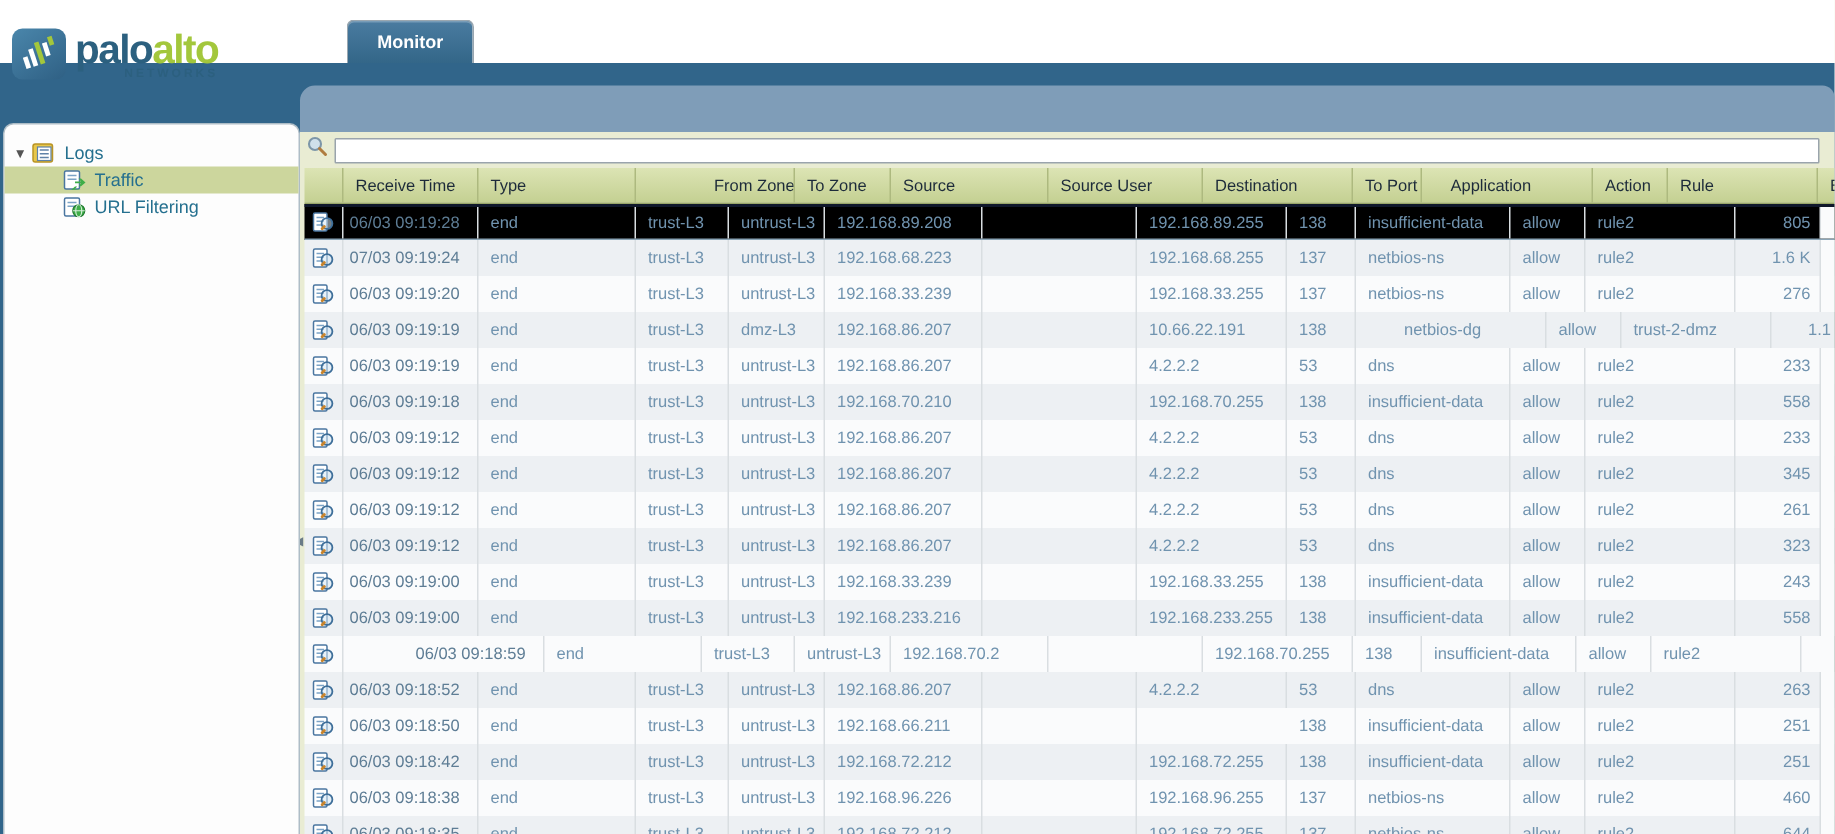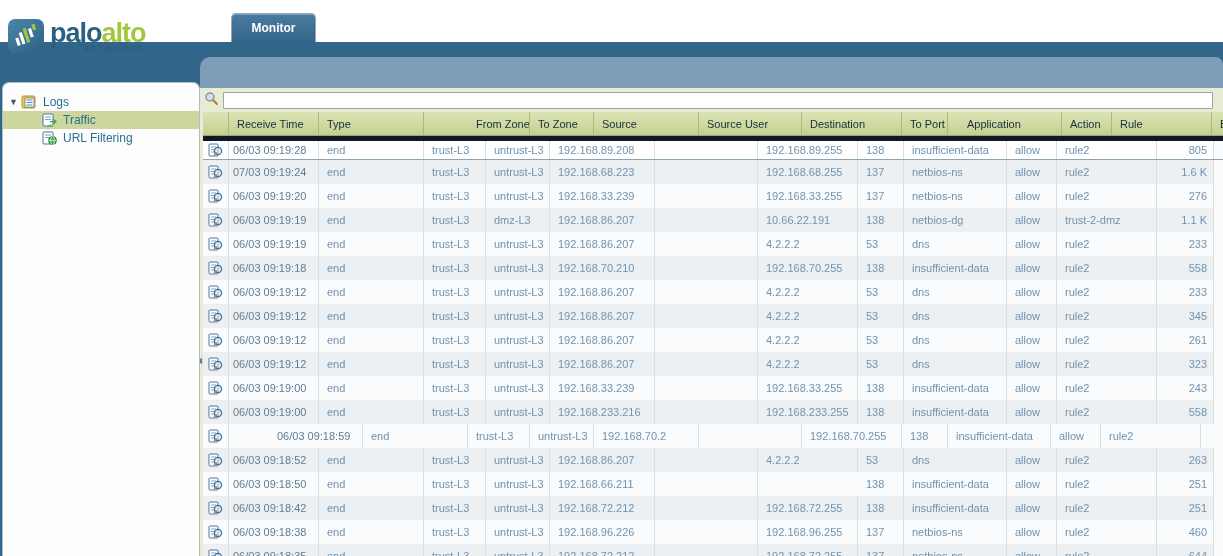--- a/index.html
+++ b/index.html
@@ -41,21 +41,21 @@
 
   
   .grid { position:absolute; top:55px; left:0; right:0; bottom:0; background:#e9ecd3; padding-left:3px; overflow:hidden; }
   .grid-header { display:flex; height:24px; background:linear-gradient(#dce4b4,#c4d092); border-bottom:1px solid #99a668; font-size:11px; color:#1d2b3a; }
   .hcell { display:flex; align-items:center; padding-left:8px; border-right:1px solid #adb97f; cursor:pointer; overflow:hidden; white-space:nowrap; }
   .hcell.icon-col, .hcell.spacer { cursor:default; }
   .grid-body { font-size:11px; }
   .grid-row { display:flex; height:24px; cursor:pointer; }
   .grid-row.odd  { background:#fafbfc; }
   .grid-row.even { background:#edf0f3; }
-  .grid-row.selected { background:#ffffff; border-top:5px solid #0f172a; border-bottom:1px solid #8aa4b6; height:24px; }
+  .grid-row.selected { background:#000000; border-top:2px solid #0f172a; border-bottom:1px solid #8aa4b6; height:24px; }
   .cell { display:flex; align-items:center; padding-left:8px; border-right:1px solid #d9dee1; overflow:hidden; white-space:nowrap; color:#7093af; }
   .cell.time { color:#5e7d95; padding-left:4px; }
   .cell.bytes { justify-content:flex-end; padding-right:6px; padding-left:2px; }
   .cell.icon-col { justify-content:center; padding-left:0; }
   .cell.spacer { background:#fafbfc; border-right:none; }
   .hcell.spacer { border-right:none; }
 
   .collapse-handle { position:absolute; left:-4px; top:238px; width:8px; height:22px; color:#6a7b86; font-size:8px; line-height:22px; cursor:pointer; z-index:5; }
 </style>
 </head>
@@ -248,21 +248,21 @@
               </svg>
             </div>
             <div class="cell time" style="width: 90px; flex: 0 0 90px;">06/03 09:19:19</div>
             <div class="cell type" style="width: 105px; flex: 0 0 105px;">end</div>
             <div class="cell from-zone" style="width: 62px; flex: 0 0 62px;">trust-L3</div>
             <div class="cell to-zone" style="width: 64px; flex: 0 0 64px;">dmz-L3</div>
             <div class="cell source" style="width: 105px; flex: 0 0 105px;">192.168.86.207</div>
             <div class="cell source-user" style="width: 103px; flex: 0 0 103px;"></div>
             <div class="cell destination" style="width: 100px; flex: 0 0 100px;">10.66.22.191</div>
             <div class="cell to-port" style="width: 46px; flex: 0 0 46px;">138</div>
-            <div class="cell application" style="width: 103px; flex: 0 0 103px;">netbios-dg</div>
+            <div class="cell application" style="width: 103px; flex: 0 0 103px; margin-left: 24px;">netbios-dg</div>
             <div class="cell action" style="width: 50px; flex: 0 0 50px;">allow</div>
             <div class="cell rule" style="width: 100px; flex: 0 0 100px;">trust-2-dmz</div>
             <div class="cell bytes" style="width: 57px; flex: 0 0 57px;">1.1 K</div>
             <div class="cell spacer" style="flex: 1 1 0%;"></div>
           </div>
           <div class="grid-row odd">
             <div class="cell icon-col" style="width: 26px; flex: 0 0 26px;">
               <svg width="16" height="15" viewBox="0 0 16 15">
                 <rect x="1" y="1" width="9" height="12" rx="1" fill="#ffffff" stroke="#4a76a0" stroke-width="1"></rect>
                 <line x1="3" y1="4" x2="8" y2="4" stroke="#7ba3c6" stroke-width="1"></line>

